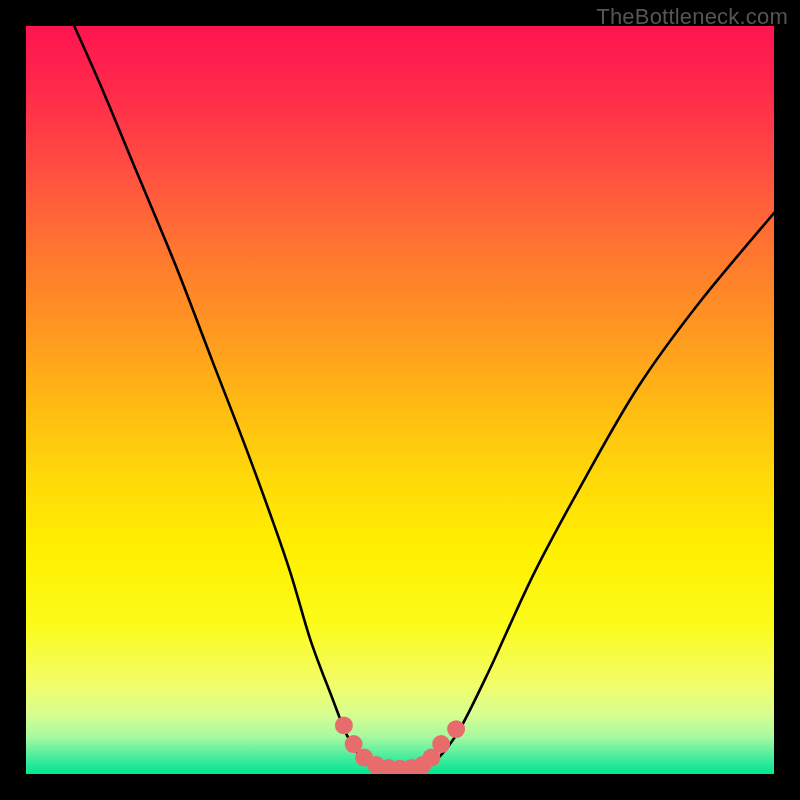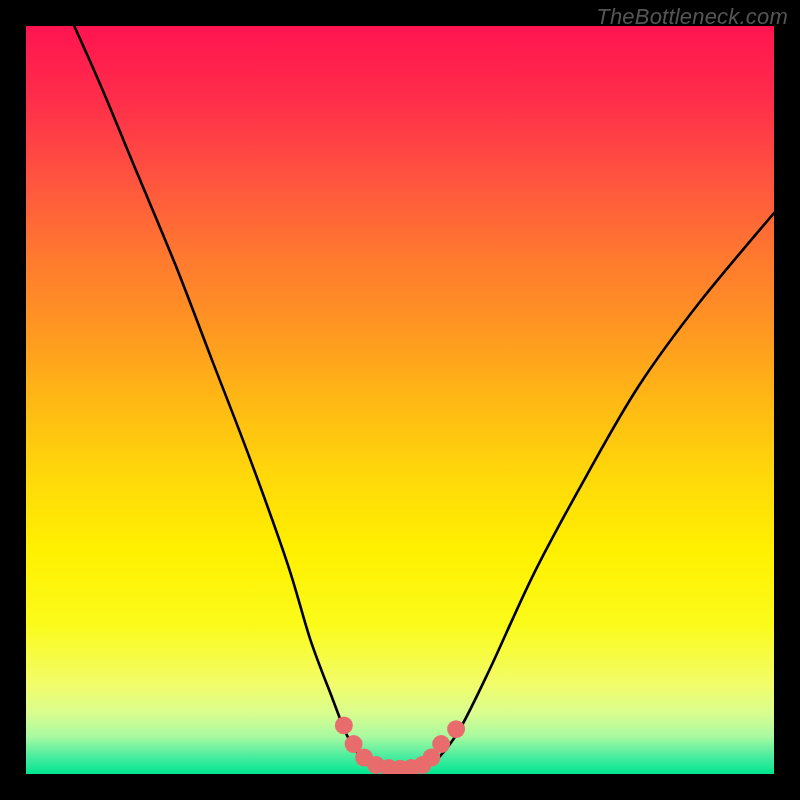--- a/index.html
+++ b/index.html
@@ -35,21 +35,20 @@
     height: 100%;
   }
   .watermark {
     position: absolute;
     top: 4px;
     right: 12px;
     color: #555;
     font-size: 22px;
     font-weight: 500;
     letter-spacing: 0.2px;
-    font-style: italic;
   }
   svg.curve {
     position: absolute;
     top: 0;
     left: 0;
     width: 100%;
     height: 100%;
     overflow: visible;
   }
 </style>

